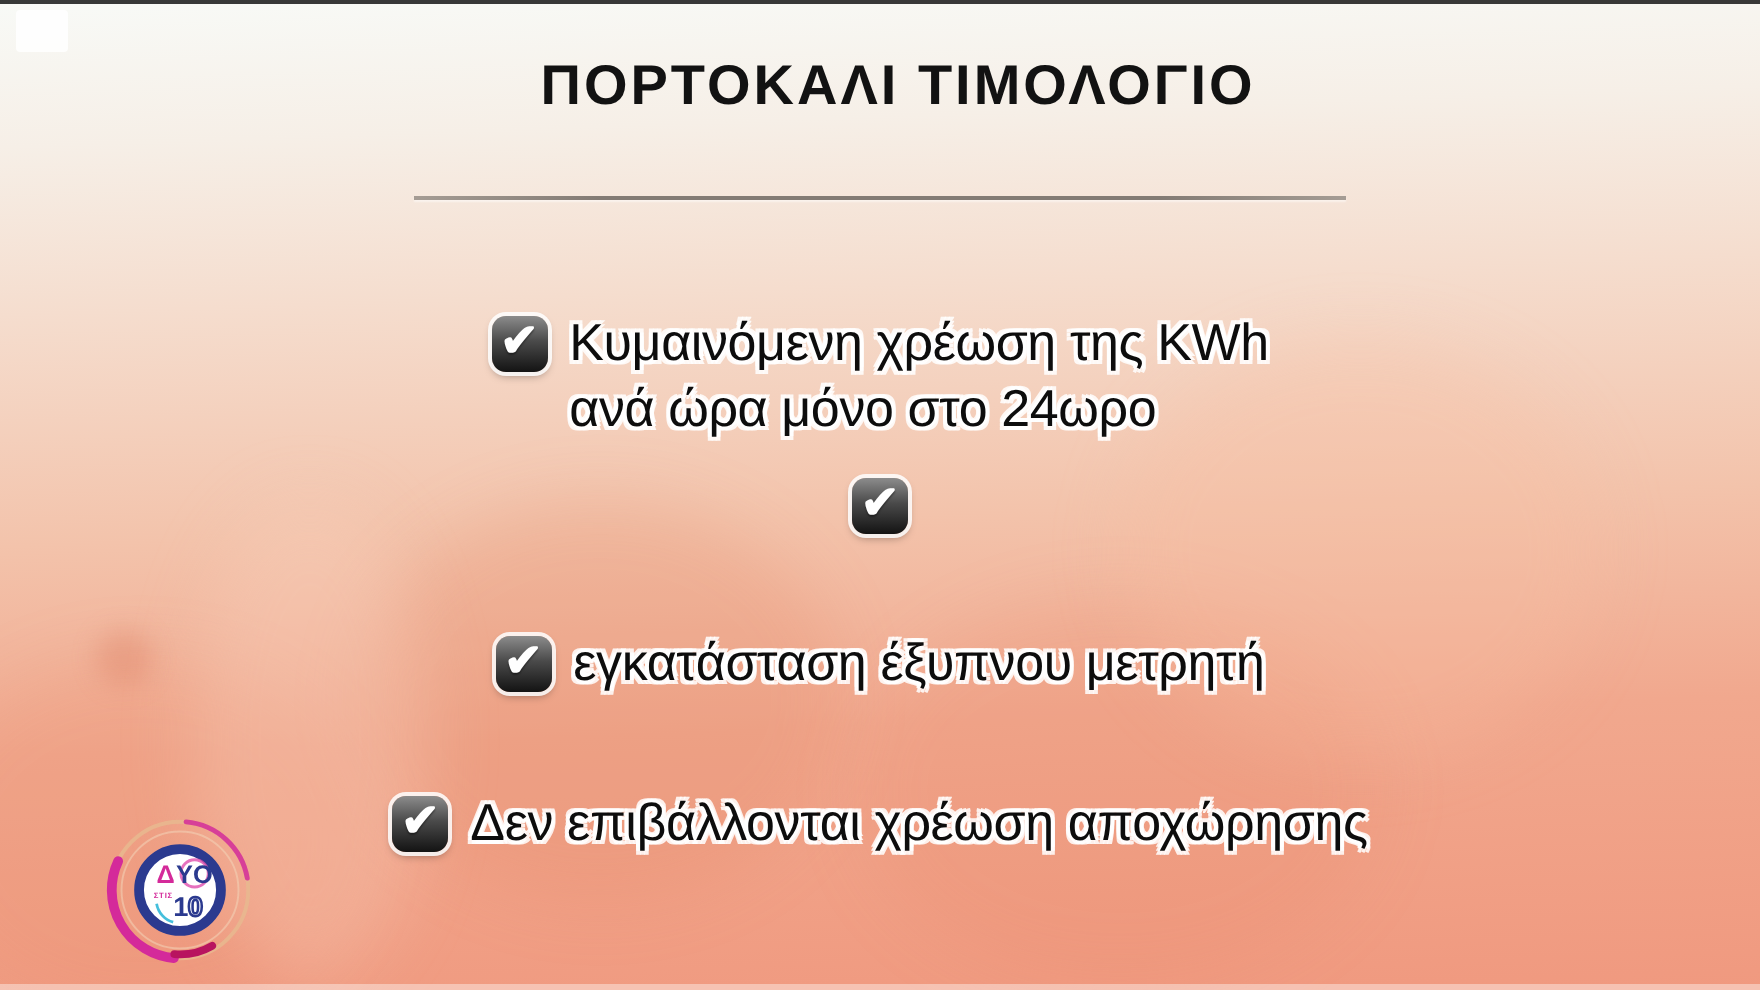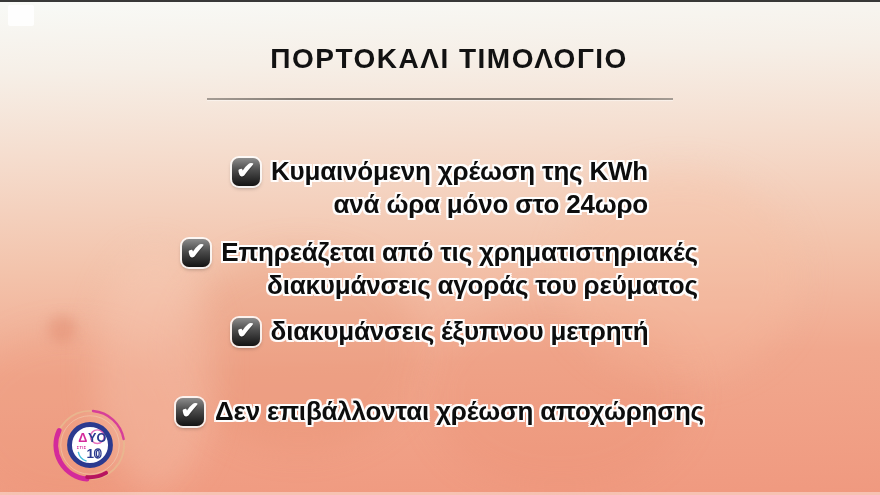--- a/index.html
+++ b/index.html
@@ -35,21 +35,21 @@
 
   .blob { position: absolute; border-radius: 50%; filter: blur(16px); }
   .b1 { left: 180px; top: 250px; width: 240px; height: 200px; background: rgba(226,128,95,.20); }
   .b2 { left: 430px; top: 300px; width: 260px; height: 190px; background: rgba(228,133,100,.16); }
   .b3 { left: -40px; top: 330px; width: 220px; height: 180px; background: rgba(231,139,108,.18); }
   .b4 { left: 560px; top: 170px; width: 240px; height: 210px; background: rgba(247,191,162,.28); }
   .b5 { left: 95px;  top: 250px; width: 120px; height: 240px; background: rgba(250,208,188,.30); }
   .b6 { left: 48px;  top: 315px; width: 28px;  height: 28px;  background: rgba(214,115,85,.28); filter: blur(6px); }
 
   .title {
-    position: absolute; top: 44px; left: 0; right: 0;
+    position: absolute; top: 28px; left: 0; right: 0;
     margin: 0; text-align: center;
     font-size: 28px; line-height: 30px; font-weight: 800;
     letter-spacing: 1.5px; color: #121212; padding-left: 18px;
   }
 
   .divider {
     position: absolute; top: 98px; left: 50%; transform: translateX(-50%);
     width: 466px; height: 2px;
     background: linear-gradient(90deg, #a59c94, #837b74 20%, #837b74 80%, #a59c94);
     box-shadow: 0 1px 1px rgba(255,255,255,.5);
@@ -71,22 +71,22 @@
     box-shadow: 0 0 0 2px rgba(255,255,255,.85), 0 2px 4px rgba(0,0,0,.35);
     display: flex; align-items: center; justify-content: center;
   }
   .check-glyph {
     color: #ffffff; font-size: 23px; font-weight: 700;
     line-height: 1; margin-top: -3px;
     text-shadow: 0 1px 1px rgba(0,0,0,.4);
   }
 
   .bullet-text {
-    font-size: 26px; line-height: 33px; font-weight: 700;
-    color: #0d0d0d; text-align: right; letter-spacing: -0.2px;
+    font-size: 26px; line-height: 33px; font-weight: 400;
+    color: #0d0d0d; text-align: left; letter-spacing: -0.2px;
     text-shadow:
       -2px -2px 0 rgba(255,255,255,.85),  2px -2px 0 rgba(255,255,255,.85),
       -2px  2px 0 rgba(255,255,255,.85),  2px  2px 0 rgba(255,255,255,.85),
       -2px  0   0 rgba(255,255,255,.85),  2px  0   0 rgba(255,255,255,.85),
        0   -2px 0 rgba(255,255,255,.85),  0    2px 0 rgba(255,255,255,.85);
   }
 
   .logo {
     position: absolute; left: 51px; top: 406px;
     width: 78px; height: 78px;
@@ -120,32 +120,28 @@
     <div class="bullet-text">
       <div>Κυμαινόμενη χρέωση της KWh</div>
       <div>ανά ώρα μόνο στο 24ωρο</div>
     </div>
   </div>
 
   <div class="bullet-row row2">
     <span class="checkbox">
         <span class="check-glyph">✔</span>
       </span>
-    <div class="bullet-text">
-      <div>Επηρεάζεται από τις χρηματιστηριακές</div>
-      <div>διακυμάνσεις αγοράς του ρεύματος</div>
-    </div>
   </div>
 
   <div class="bullet-row row3">
     <span class="checkbox">
         <span class="check-glyph">✔</span>
       </span>
     <div class="bullet-text">
-      <div>διακυμάνσεις έξυπνου μετρητή</div>
+      <div>εγκατάσταση έξυπνου μετρητή</div>
     </div>
   </div>
 
   <div class="bullet-row row4">
     <span class="checkbox">
         <span class="check-glyph">✔</span>
       </span>
     <div class="bullet-text">
       <div>Δεν επιβάλλονται χρέωση αποχώρησης</div>
     </div>

